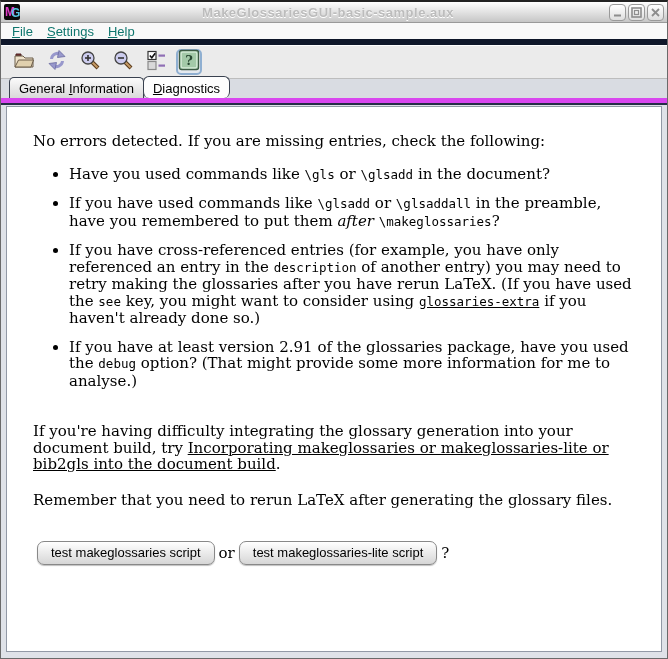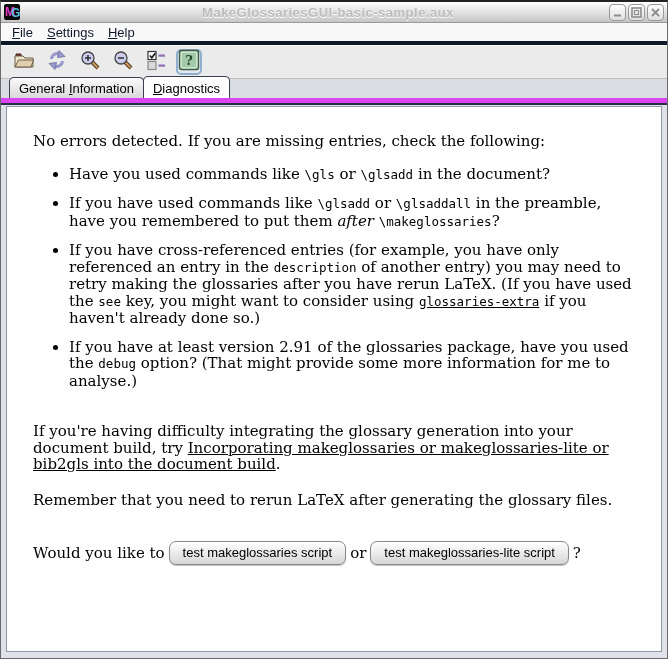--- a/index.html
+++ b/index.html
@@ -38,23 +38,23 @@
   .win-buttons{margin-left:auto;display:flex;gap:2px;padding-right:3px;position:relative;}
   .win-btn{
     width:17px;height:17px;border:1px solid #9a9a9a;border-radius:4px;
     background:linear-gradient(#ffffff,#dedede);
     display:flex;align-items:center;justify-content:center;
   }
   .win-btn svg{display:block;}
   
   .menubar{
     height:22px;flex:0 0 22px;background:#f9f9f9;
-    border-bottom:4px solid #0f172a;
+    border-bottom:6px solid #0f172a;
     display:flex;align-items:center;
-    font-size:13px;color:#0f172a;padding-left:4px;
+    font-size:13px;color:#0f766e;padding-left:4px;
   }
   .menu-item{padding:2px 7px;cursor:default;}
   .mn{text-decoration:underline;}
   
   .toolbar{
     height:34px;flex:0 0 34px;
     background:#ebebeb;
     border-top:1px solid #ffffff;
     border-bottom:1px solid #bdbdbd;
     display:flex;align-items:center;
@@ -79,20 +79,21 @@
     border-radius:5px 5px 0 0;
     padding:3px 9px 2px 9px;
     margin-right:-1px;
     background:linear-gradient(#fbfbfb,#d9d9d9);
     position:relative;z-index:1;
   }
   .tab.selected{
     background:#fdfdfd;
     padding-top:4px;
     z-index:3;
+    border-radius:6px;
   }
   .tabline{height:2px;flex:0 0 2px;background:#242e46;}
   
   .content-outer{
     flex:1 1 auto;background:#dfe2e8;
     padding:1px 5px 6px 5px;
     display:flex;min-height:0;
   }
   .panel{
     flex:1;background:#ffffff;border:1px solid #9299a6;
@@ -240,21 +241,20 @@
         </li>
       </ul>
 
       <p class="p-integrate">
         <span>If you're having difficulty integrating the glossary generation into your document build, try </span><span class="link">Incorporating makeglossaries or makeglossaries-lite or bib2gls into the document build</span><span>.</span>
       </p>
 
       <p class="p-remember">Remember that you need to rerun LaTeX after generating the glossary files.</p>
 
       <p class="p-question">
-        <span>Would you like to</span>
         <button class="jbutton">test makeglossaries script</button>
         <span>or</span>
         <button class="jbutton">test makeglossaries-lite script</button>
         <span>?</span>
       </p>
 
     </div>
   </div>
 </div>
 

